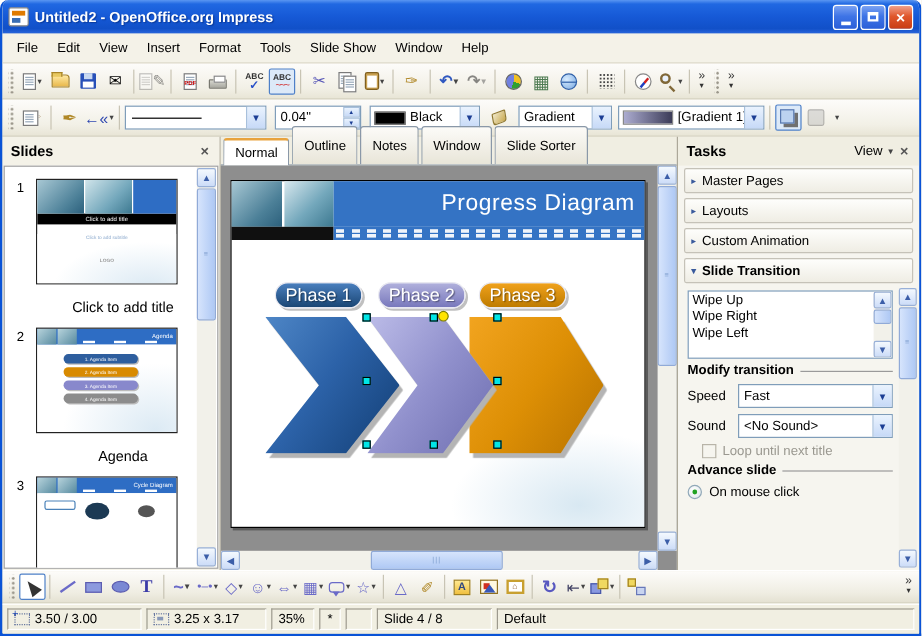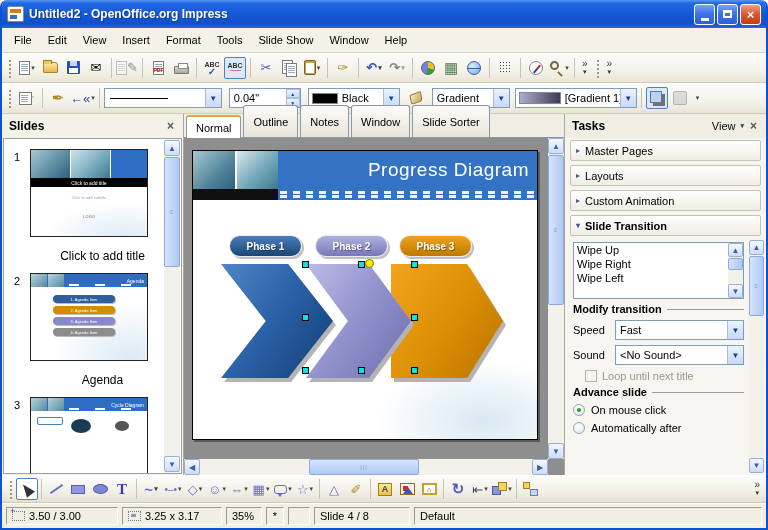--- a/index.html
+++ b/index.html
@@ -183,21 +183,21 @@
   .pg-im2 { flex:1; background:linear-gradient(135deg,#D8E8EE,#74A8BC 55%,#3C7890); }
   .pg-banner { position:absolute; left:85px; right:0; top:0; height:38px; background:#3473C4;
     color:#fff; font-size:19px; display:flex; align-items:center; justify-content:flex-end;
     padding-right:8px; letter-spacing:.5px; }
   .pg-strip { position:absolute; top:38px; left:0; right:0; height:11px; }
   .pg-strip .blk { position:absolute; left:0; top:0; width:85px; height:100%; background:#101010; }
   .pg-strip .dsh { position:absolute; left:85px; right:0; top:0; height:100%; background:#3473C4; }
   .pg-strip .dsh i { display:block; height:3px; margin:1.5px 2px 0 2px;
     background:repeating-linear-gradient(90deg,#F0F4FA 0 7px,transparent 7px 13px); }
   .pill { position:absolute; top:84px; width:73px; height:22px; border-radius:11px;
-    border:1px solid #E8E8F0; box-shadow:2px 2px 0 #C0C0C0; color:#fff; font-size:10px; font-weight:bold;
+    border:1px solid #E8E8F0; box-shadow:2px 2px 0 #C0C0C0; color:#fff; font-size:15px; font-weight:normal;
     display:flex; align-items:center; justify-content:center; text-shadow:1px 1px 1px rgba(0,0,0,.4); }
   .pill1 { left:36px; background:linear-gradient(180deg,#4A7FBE,#1A4674); }
   .pill2 { left:122px; background:linear-gradient(180deg,#B0B0DC,#7878BC); }
   .pill3 { left:206px; background:linear-gradient(180deg,#F0A21C,#BE7B00); }
   .chv-wrap { position:absolute; top:113px; height:114px; filter:drop-shadow(3px 4px 0 #B4B4B4); }
   .chv { width:100%; height:100%; }
   .chv.pt { clip-path:polygon(0 0,60% 0,100% 50%,60% 100%,0 100%,40% 50%); }
   .chv.pent { clip-path:polygon(0 0,68% 0,100% 50%,68% 100%,0 100%); }
   .cw1 { left:28px; width:112px; z-index:3; } .cw1 .chv { background:linear-gradient(125deg,#4E86C6,#2C62A8 45%,#123E74); }
   .cw2 { left:113px; width:105px; z-index:2; } .cw2 .chv { background:linear-gradient(125deg,#BCBCE8,#9090CC 50%,#6E6EB0); }
@@ -649,24 +649,20 @@
           <span>Loop until next title</span>
         </div>
         <div class="h-line">
             <span>Advance slide</span>
             <i></i>
           </div>
         <div class="radrow">
           <span class="radio on"></span>
           <span>On mouse click</span>
         </div>
-        <div class="radrow">
-          <span class="radio"></span>
-          <span>Automatically after</span>
-        </div>
 
         <div class="sb sb-v" style="right:2px;top:2px;bottom:2px;width:15px;">
           <span class="sb-btn" style="top:0;left:0;width:15px;height:15px;">▲</span>
           <span class="sb-thumb" style="left:0;top:16px;width:15px;height:60px;">
               <span class="sb-grip">≡</span>
             </span>
           <span class="sb-btn" style="bottom:0;left:0;width:15px;height:15px;">▼</span>
         </div>
       </div>
     </div>

